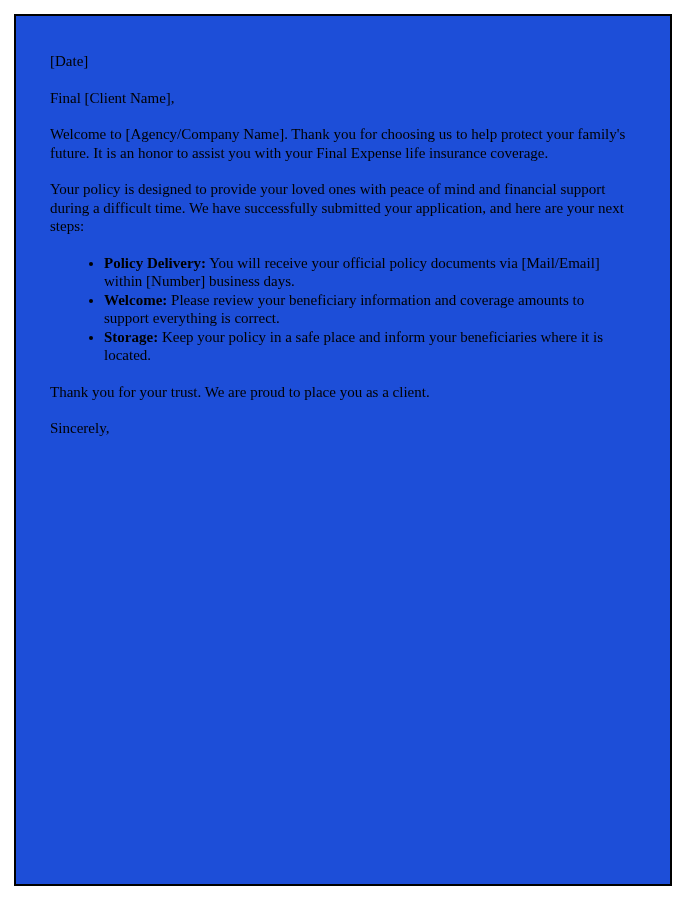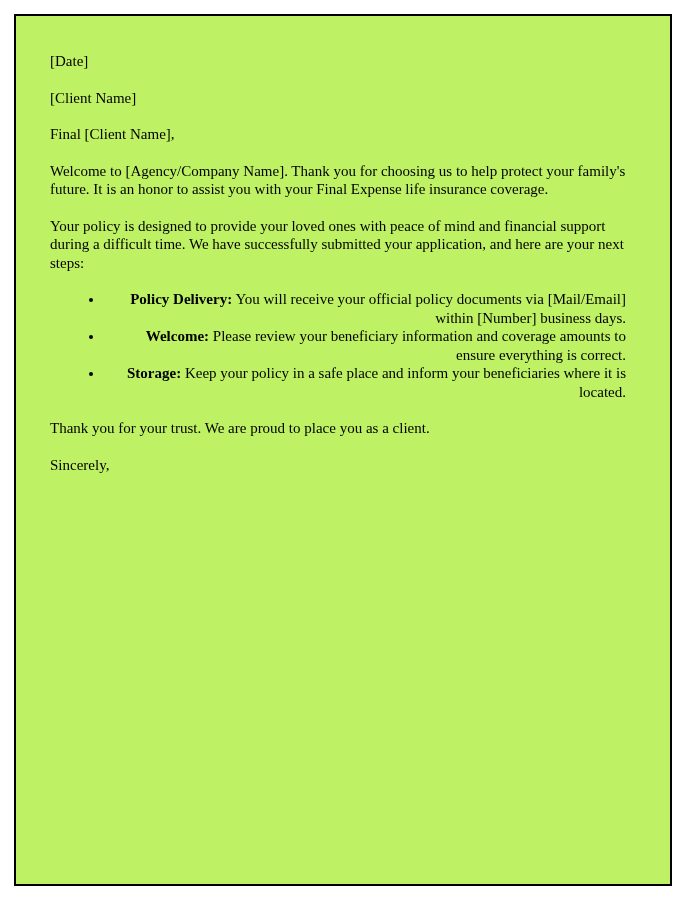--- a/index.html
+++ b/index.html
@@ -10,61 +10,59 @@
     font-family: "Liberation Serif", serif;
     color: #000000;
   }
   .page {
     position: absolute;
     left: 14px;
     top: 14px;
     width: 658px;
     height: 872px;
     border: 2px solid #000000;
-    background: #bef264;
+    background: #1d4ed8;
     padding: 36px 44px 0 34px;
   }
   .letter {
     font-size: 15px;
     line-height: 18.5px;
   }
   .block { margin-bottom: 18px; }
   .line { display: block; }
   ul.next-steps {
     margin: 0 0 18px 0;
     padding-left: 54px;
-    text-align: right;
   }
   ul.next-steps li { margin: 0; }
   b { font-weight: bold; }
 </style>
 </head>
 <body>
 
 <div class="page">
   <div class="letter">
 
     <p class="block">[Date]</p>
 
     <p class="block">
-      <span class="line">[Client Name]</span>
     </p>
 
     <p class="block">Final [Client Name],</p>
 
     <p class="block">Welcome to [Agency/Company Name]. Thank you for choosing us to help protect your family's future. It is an honor to assist you with your Final Expense life insurance coverage.</p>
 
     <p class="block">Your policy is designed to provide your loved ones with peace of mind and financial support during a difficult time. We have successfully submitted your application, and here are your next steps:</p>
 
     <ul class="next-steps">
       <li>
         <b>Policy Delivery:</b><span> You will receive your official policy documents via [Mail/Email] within [Number] business days.</span>
       </li>
       <li>
-        <b>Welcome:</b><span> Please review your beneficiary information and coverage amounts to ensure everything is correct.</span>
+        <b>Welcome:</b><span> Please review your beneficiary information and coverage amounts to support everything is correct.</span>
       </li>
       <li>
         <b>Storage:</b><span> Keep your policy in a safe place and inform your beneficiaries where it is located.</span>
       </li>
     </ul>
 
 
     <p class="block">Thank you for your trust. We are proud to place you as a client.</p>
 
     <p class="block">Sincerely,</p>

